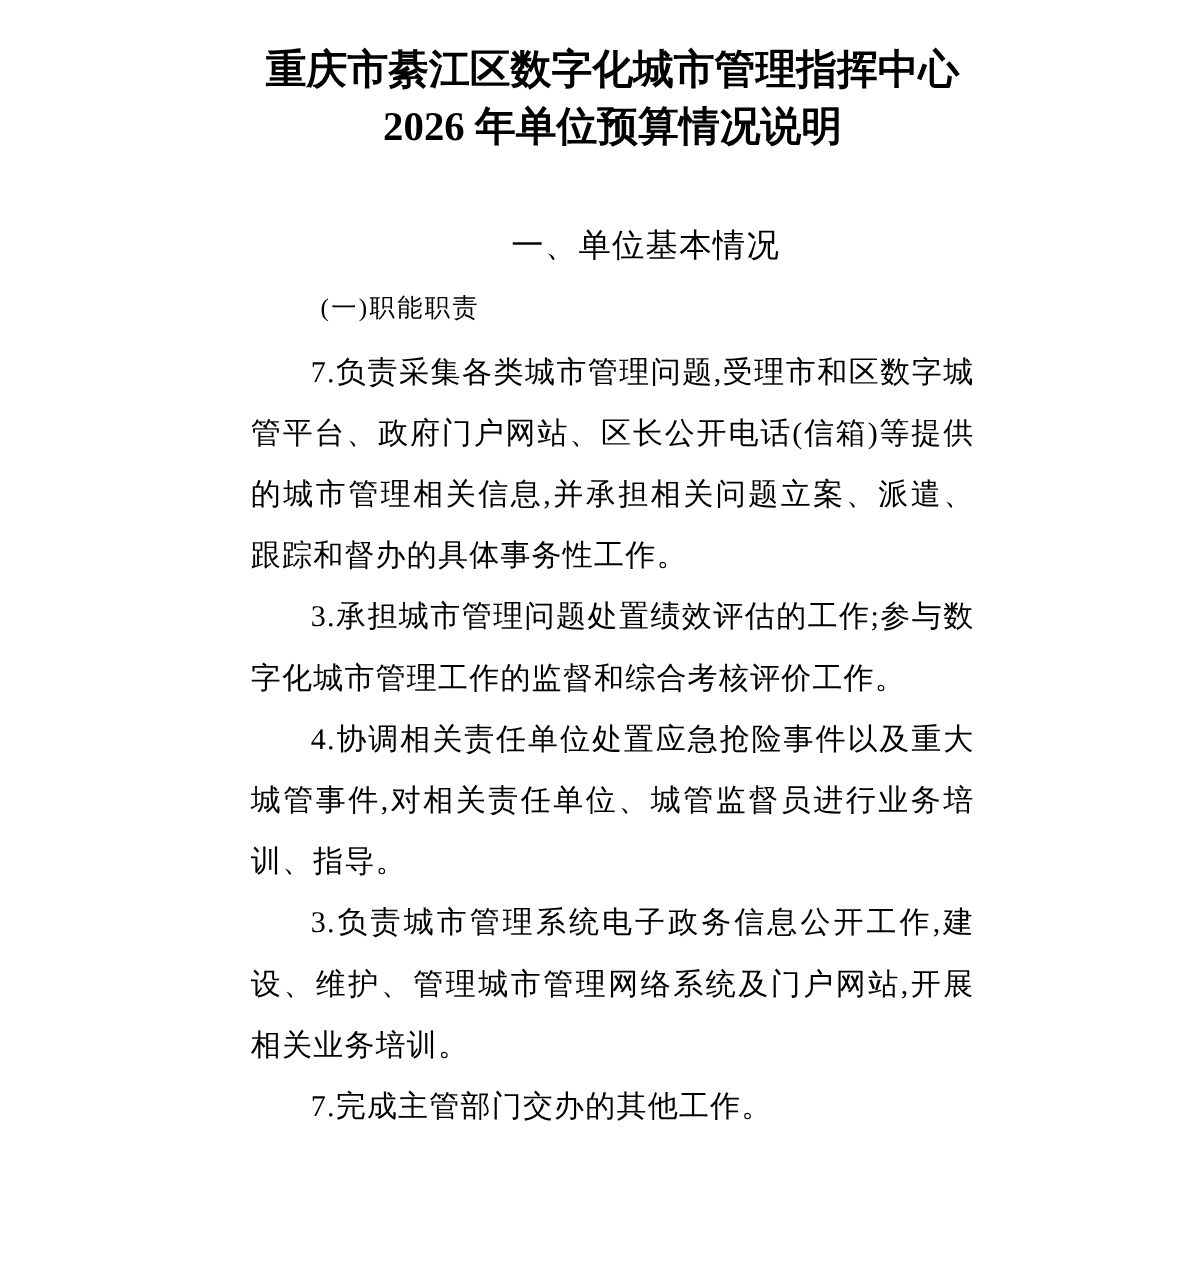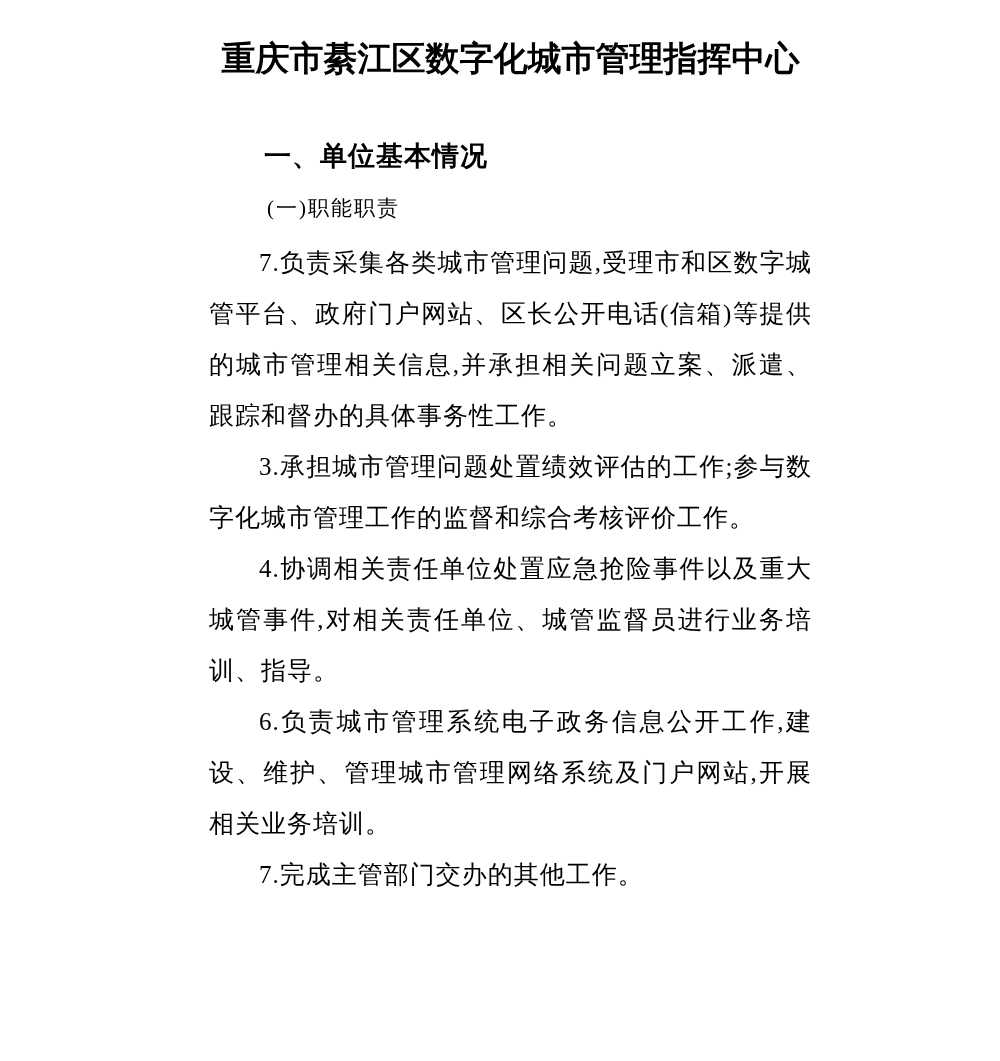--- a/index.html
+++ b/index.html
@@ -25,25 +25,26 @@
     font-size: 34px;
     line-height: 48px;
     font-family: "Liberation Serif", "DejaVu Serif", serif;
   }
   .doc-title .title-line {
     display: block;
   }
   .section-heading {
     margin-top: 58px;
     font-size: 27px;
-    font-weight: 700;
+    font-weight: 400;
     line-height: 30px;
     text-indent: 55px;
     letter-spacing: 1px;
     font-family: "Liberation Sans", "DejaVu Sans", sans-serif;
+    text-align: center;
   }
   .subsection-heading {
     margin-top: 22px;
     font-size: 21px;
     font-weight: 400;
     line-height: 30px;
     text-indent: 58px;
     letter-spacing: 2px;
     font-family: "Liberation Serif", "DejaVu Serif", serif;
   }
@@ -61,27 +62,28 @@
     font-family: "Liberation Serif", "DejaVu Serif", serif;
   }
 </style>
 </head>
 <body>
 
 <div class="page">
 
   <h1 class="doc-title">
     <span class="title-line">重庆市綦江区数字化城市管理指挥中心</span>
+    <span class="title-line">2026 年单位预算情况说明</span>
   </h1>
 
   <div class="section-heading">一、单位基本情况</div>
 
   <div class="subsection-heading">(一)职能职责</div>
 
   <div class="body-text">
     <p>7.负责采集各类城市管理问题,受理市和区数字城管平台、政府门户网站、区长公开电话(信箱)等提供的城市管理相关信息,并承担相关问题立案、派遣、跟踪和督办的具体事务性工作。</p>
     <p>3.承担城市管理问题处置绩效评估的工作;参与数字化城市管理工作的监督和综合考核评价工作。</p>
     <p>4.协调相关责任单位处置应急抢险事件以及重大城管事件,对相关责任单位、城管监督员进行业务培训、指导。</p>
-    <p>6.负责城市管理系统电子政务信息公开工作,建设、维护、管理城市管理网络系统及门户网站,开展相关业务培训。</p>
+    <p>3.负责城市管理系统电子政务信息公开工作,建设、维护、管理城市管理网络系统及门户网站,开展相关业务培训。</p>
     <p>7.完成主管部门交办的其他工作。</p>
   </div>
 
 </div>
 
 </body></html>

